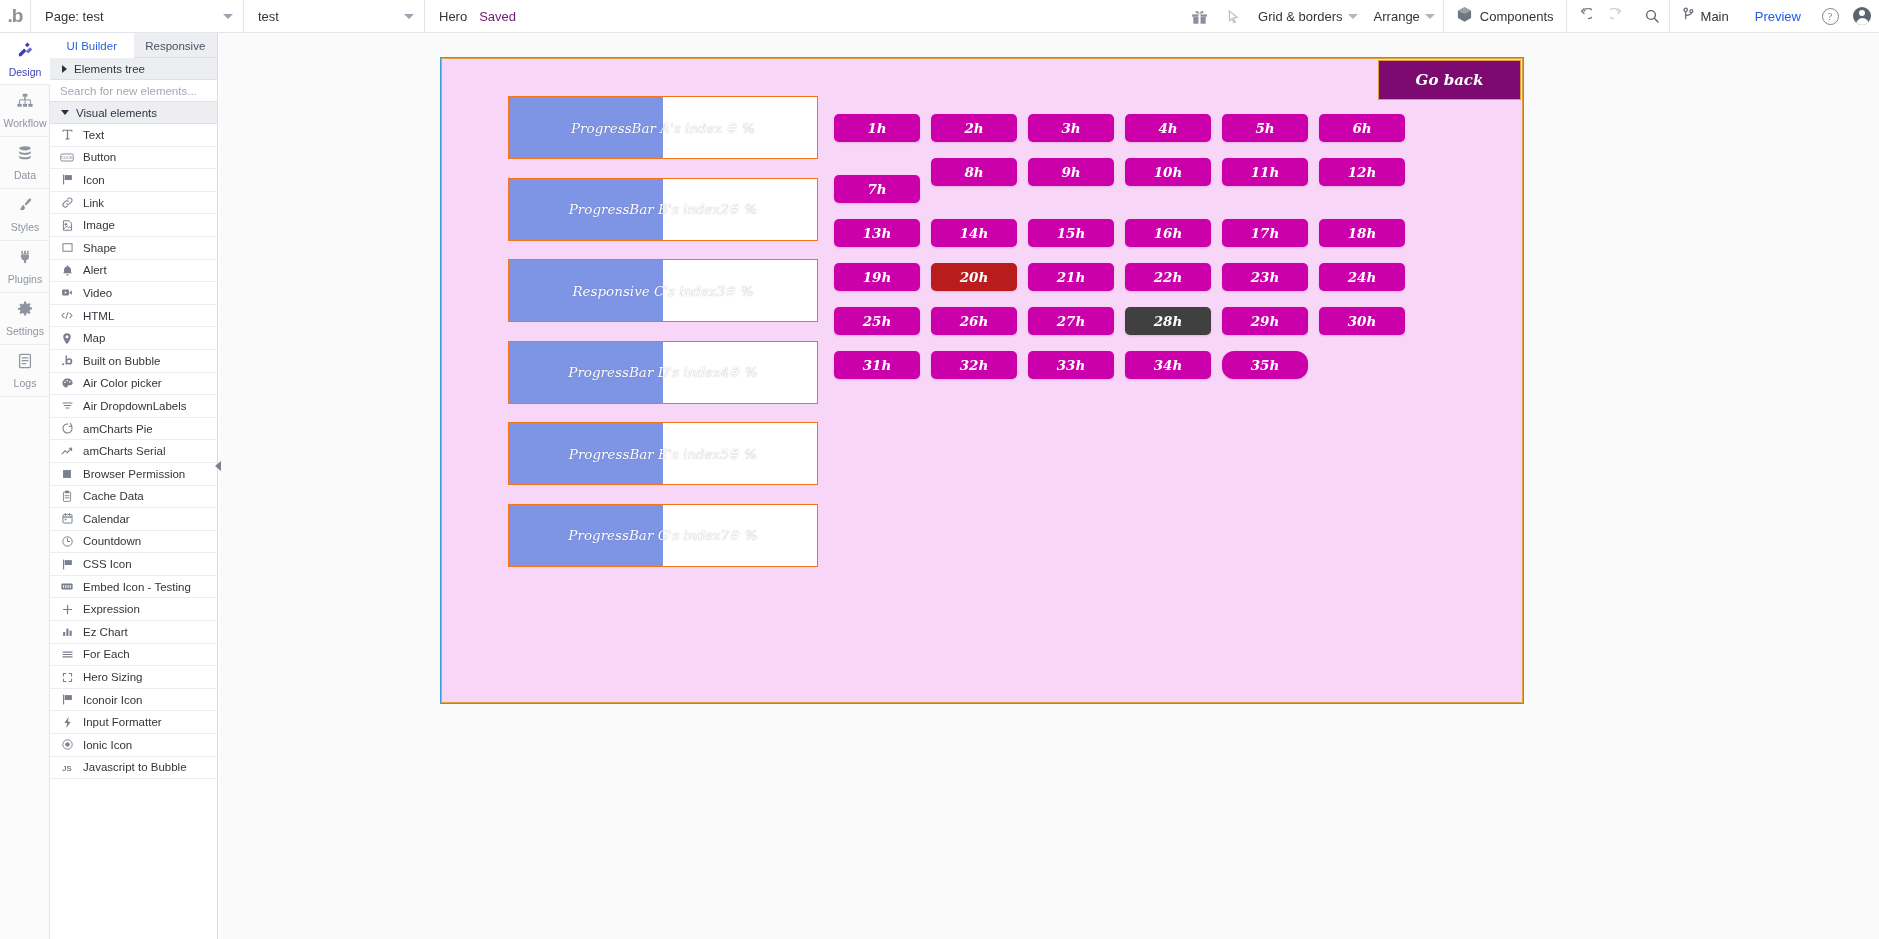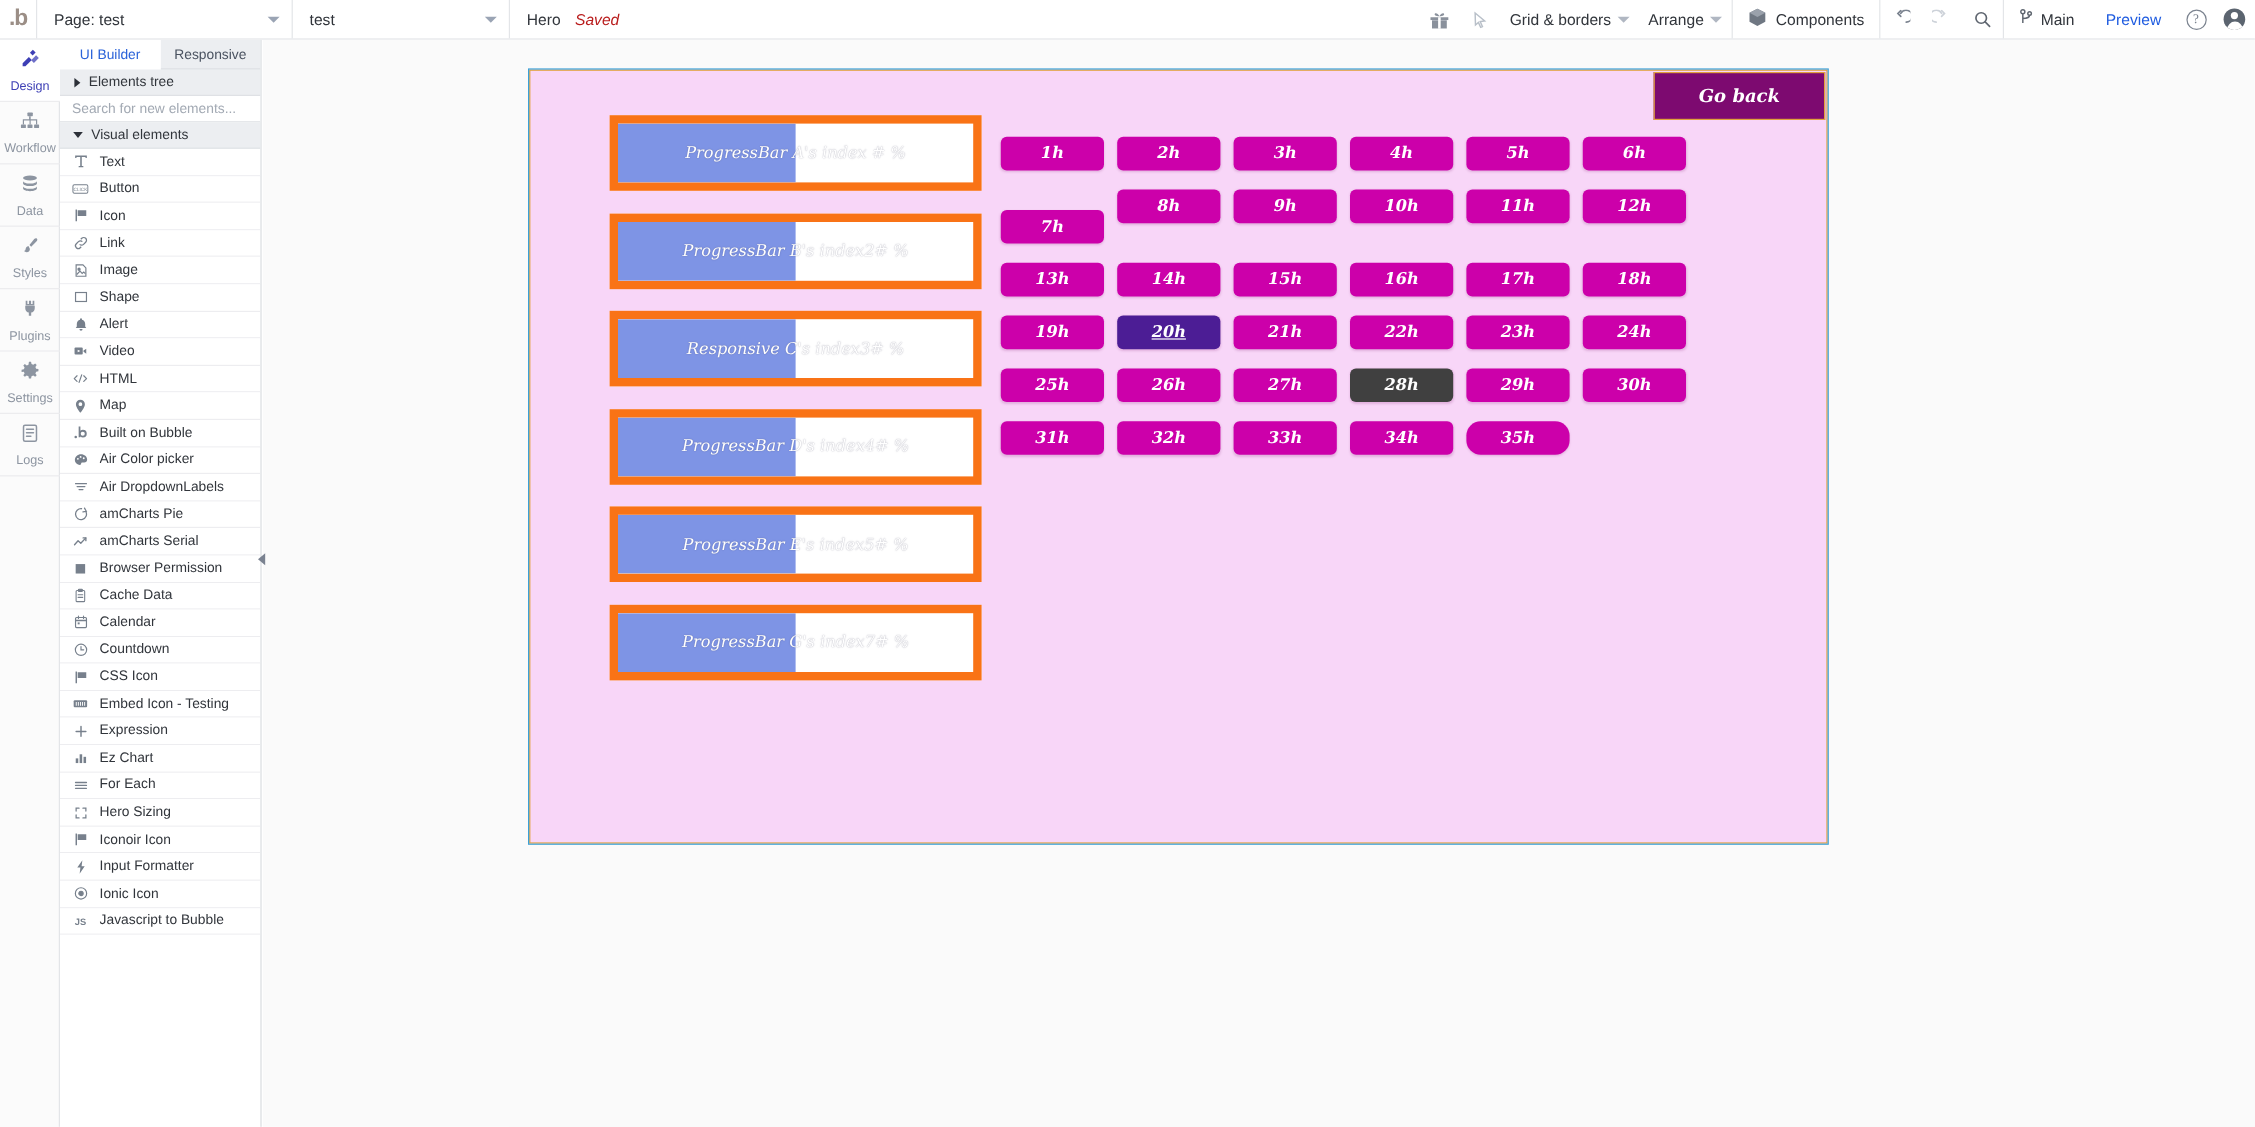--- a/index.html
+++ b/index.html
@@ -43,21 +43,21 @@
     width: 0; height: 0;
     border-left: 5px solid transparent;
     border-right: 5px solid transparent;
     border-top: 5px solid #9aa4b4;
     margin-left: 6px;
   }
   .tb-edit {
     font-size: 13px; color: #31353b; padding: 0 12px 0 14px;
   }
   .tb-saved {
-    font-size: 13px; color: #b91c1c; font-style: italic;
+    font-size: 13px; color: #701a75;
   }
   .tb-spacer { flex: 1; }
   .tb-icon-btn {
     width: 34px; height: 32px;
     display: flex; align-items: center; justify-content: center;
     cursor: pointer; color: #8a919c;
   }
   .tb-menu {
     height: 32px; display: flex; align-items: center;
     padding: 0 8px; font-size: 13px; color: #31353b; cursor: pointer;
@@ -237,21 +237,21 @@
     cursor: pointer;
   }
 
   .bars {
     position: absolute; left: 66px; top: 37px;
     width: 310px;
   }
   .pbar {
     width: 310px; height: 63px;
     background: #ffffff;
-    border: 7px solid #f97316;
+    border: 1px solid #f97316;
     position: relative;
     margin-bottom: 18.5px;
     overflow: hidden;
   }
   .pbar-fill {
     position: absolute; left: 0; top: 0; bottom: 0;
     background: #7e94e5;
   }
   .pbar-label {
     position: absolute; left: 0; top: 0; right: 0; bottom: 0;
@@ -793,21 +793,21 @@
         <div class="pbtn" style="background: rgb(204, 0, 170);">10h</div>
         <div class="pbtn" style="background: rgb(204, 0, 170);">11h</div>
         <div class="pbtn" style="background: rgb(204, 0, 170);">12h</div>
         <div class="pbtn" style="background: rgb(204, 0, 170);">13h</div>
         <div class="pbtn" style="background: rgb(204, 0, 170);">14h</div>
         <div class="pbtn" style="background: rgb(204, 0, 170);">15h</div>
         <div class="pbtn" style="background: rgb(204, 0, 170);">16h</div>
         <div class="pbtn" style="background: rgb(204, 0, 170);">17h</div>
         <div class="pbtn" style="background: rgb(204, 0, 170);">18h</div>
         <div class="pbtn" style="background: rgb(204, 0, 170);">19h</div>
-        <div class="pbtn" style="background: #4c1d95; text-decoration: underline;">20h</div>
+        <div class="pbtn" style="background: #b91c1c;">20h</div>
         <div class="pbtn" style="background: rgb(204, 0, 170);">21h</div>
         <div class="pbtn" style="background: rgb(204, 0, 170);">22h</div>
         <div class="pbtn" style="background: rgb(204, 0, 170);">23h</div>
         <div class="pbtn" style="background: rgb(204, 0, 170);">24h</div>
         <div class="pbtn" style="background: rgb(204, 0, 170);">25h</div>
         <div class="pbtn" style="background: rgb(204, 0, 170);">26h</div>
         <div class="pbtn" style="background: rgb(204, 0, 170);">27h</div>
         <div class="pbtn" style="background: #404040;">28h</div>
         <div class="pbtn" style="background: rgb(204, 0, 170);">29h</div>
         <div class="pbtn" style="background: rgb(204, 0, 170);">30h</div>

